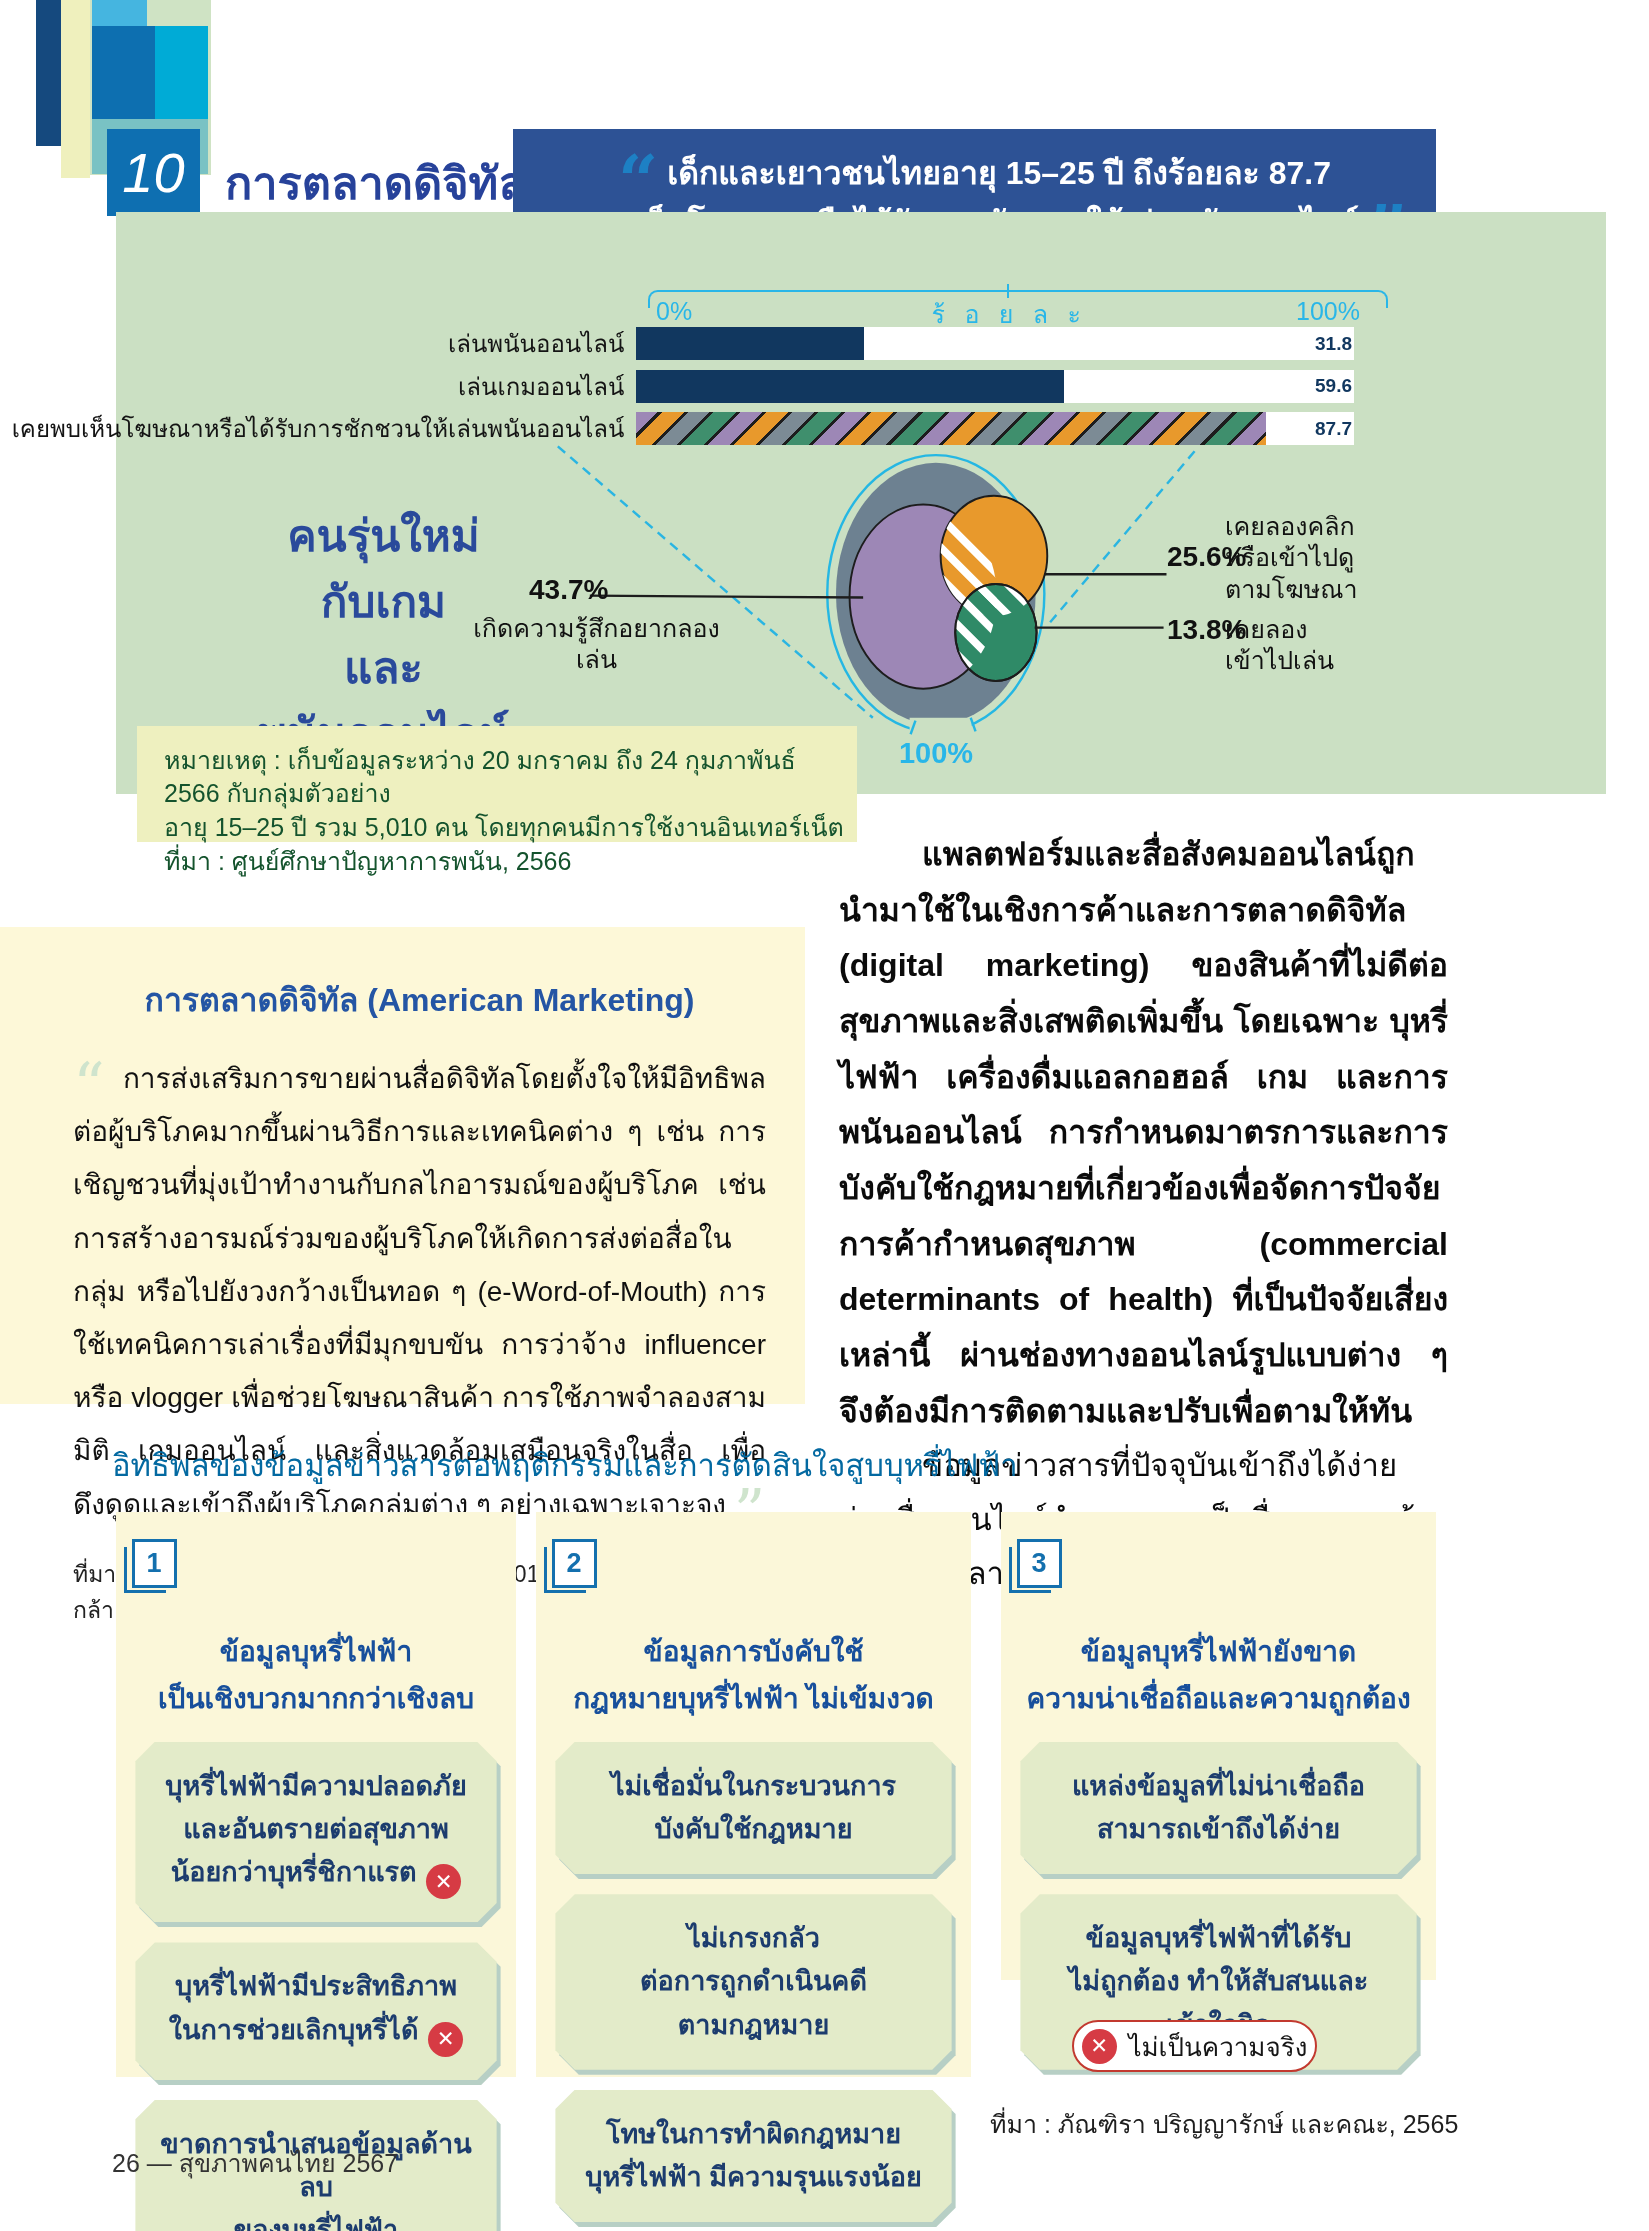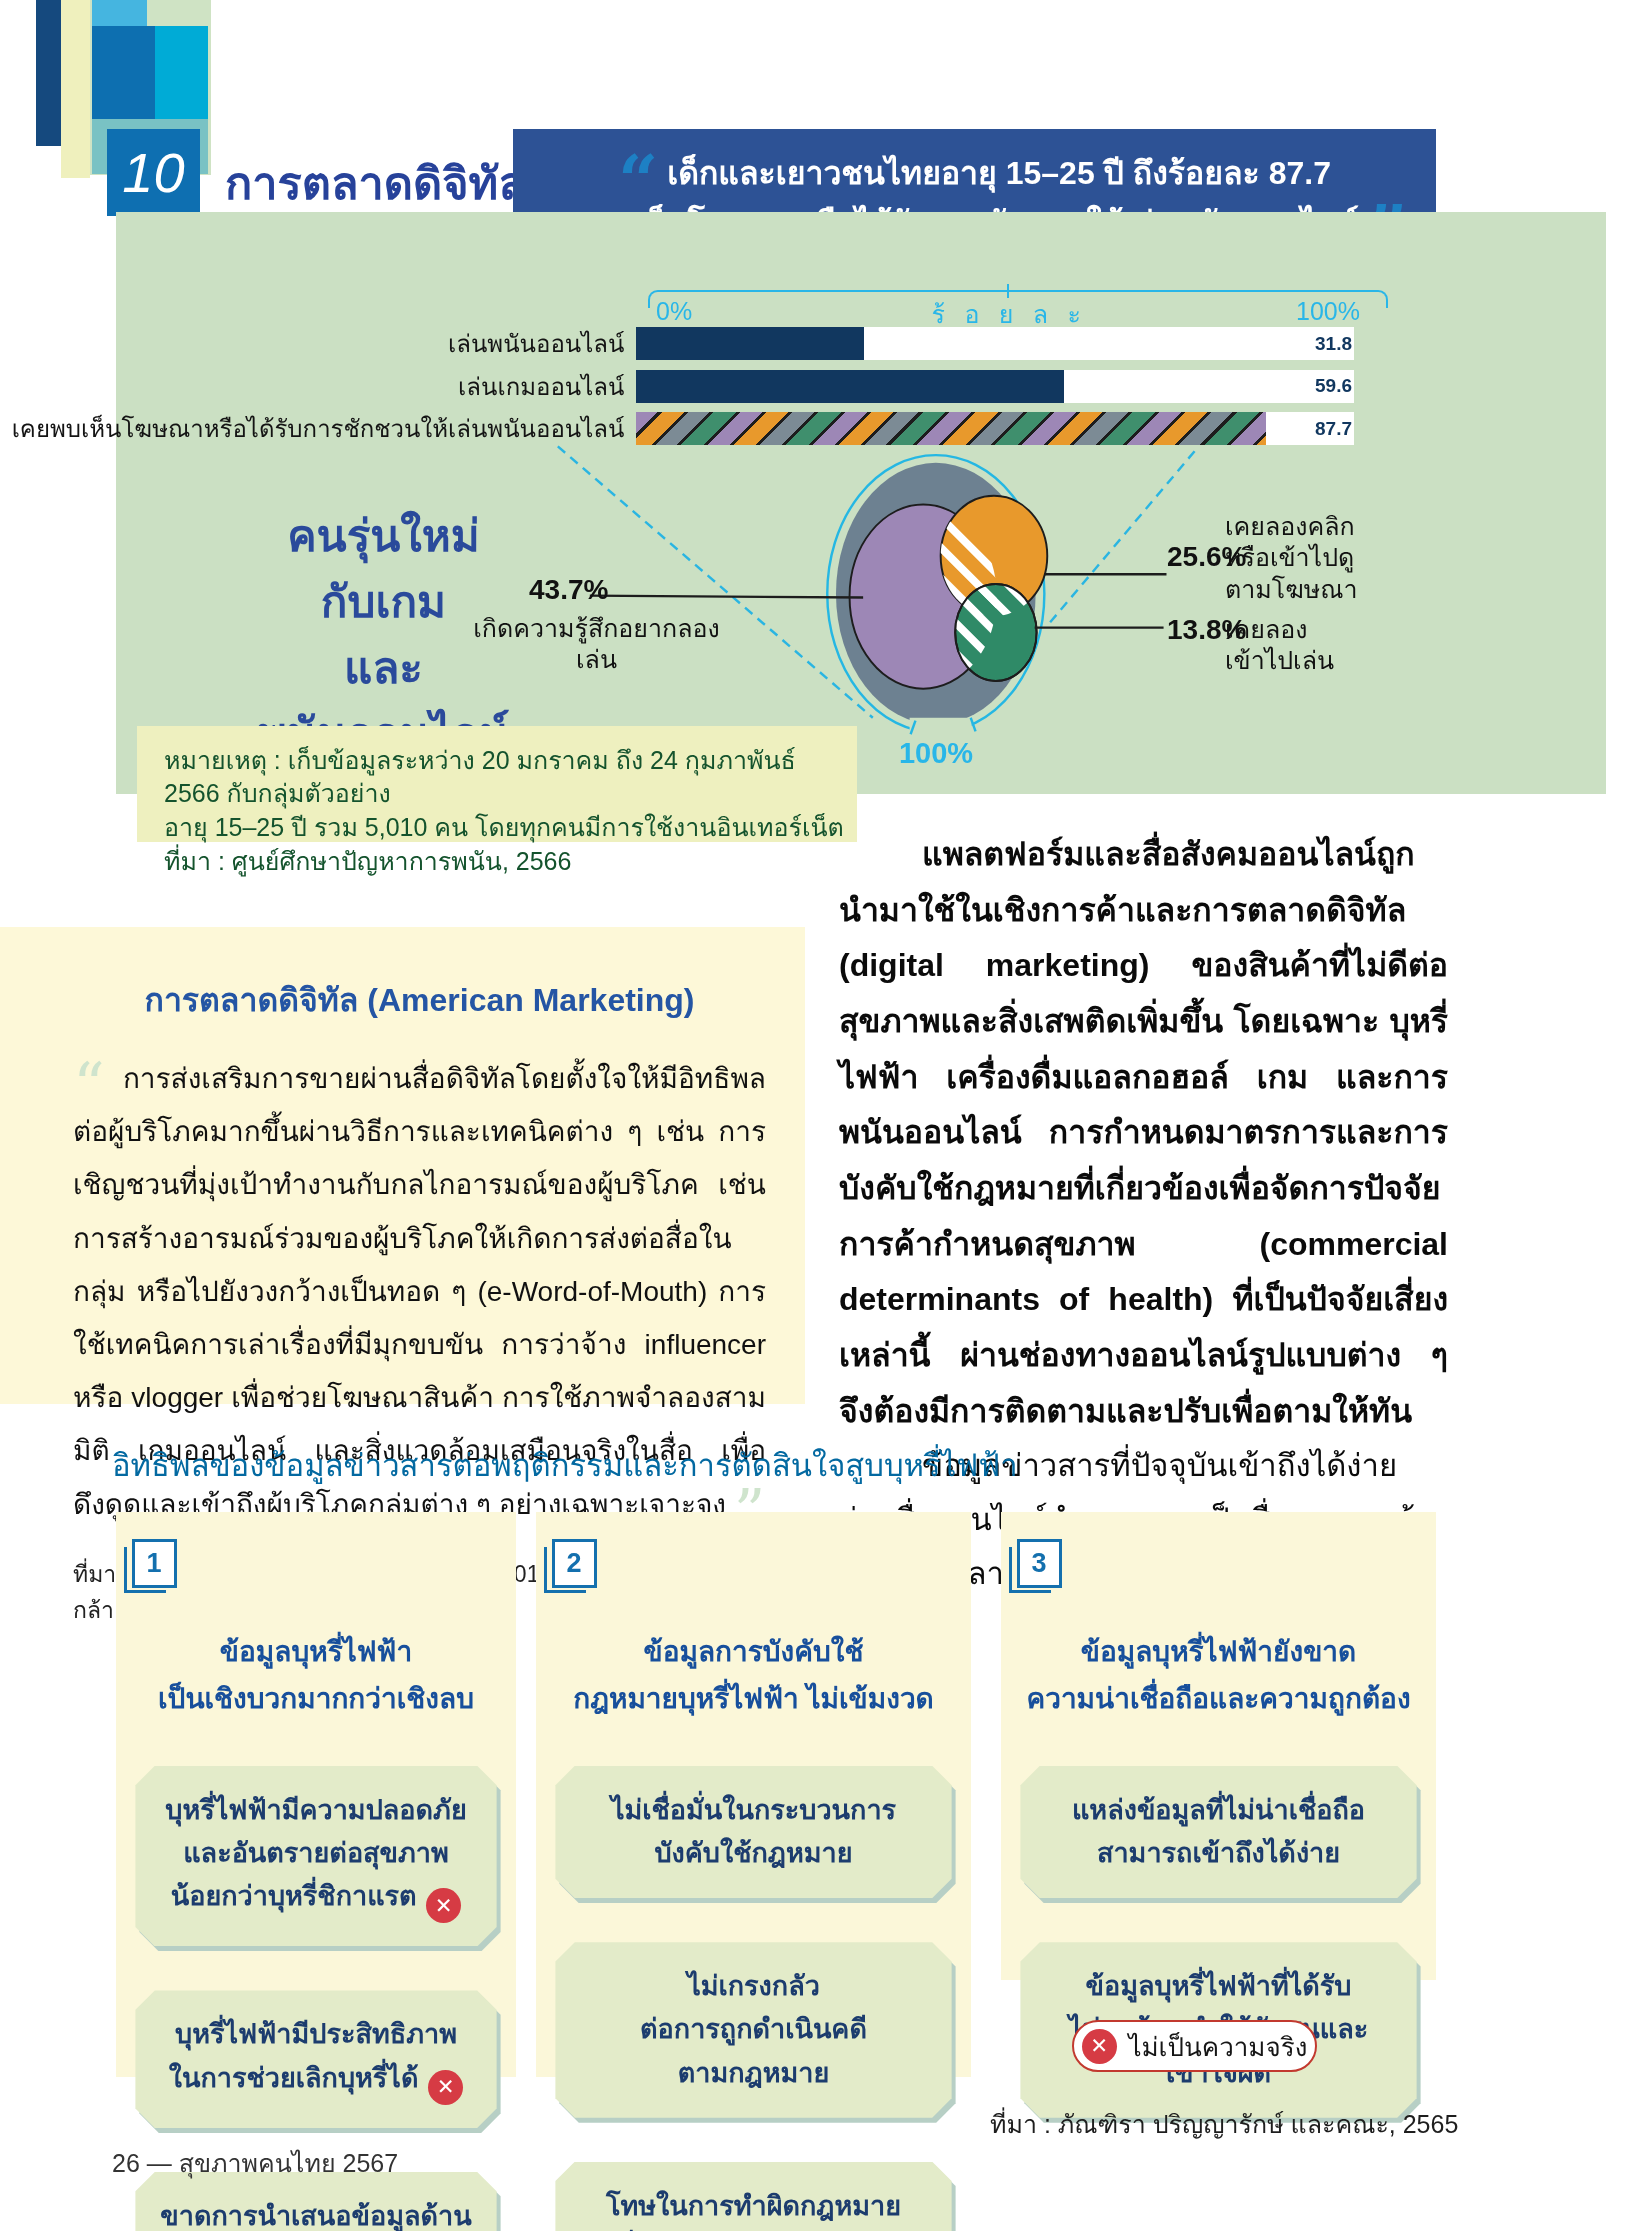--- a/index.html
+++ b/index.html
@@ -103,21 +103,21 @@
   .inf-panel{background:var(--panel-yellow);position:absolute;box-sizing:border-box;padding:25px 19.4px 0 19.4px;}
   .panel-1{left:116px;top:1512px;width:400px;height:565px;}
   .panel-2{left:536px;top:1512px;width:435px;height:565px;}
   .panel-3{left:1001px;top:1512px;width:435px;height:468px;}
   .inf-header{position:relative;text-align:center;color:var(--header-blue);font-size:28px;font-weight:bold;line-height:1.65;min-height:93px;}
   .num-badge{position:absolute;left:-3.9px;top:1.9px;width:39px;height:43px;border:3.9px solid #1470ae;
     background:#fff;color:#1470ae;font-size:27px;font-weight:bold;
     display:flex;align-items:center;justify-content:center;}
   .num-badge::before{content:"";position:absolute;left:-10.7px;top:4.9px;width:39px;height:43px;
     border-left:3.9px solid #1470ae;border-bottom:3.9px solid #1470ae;}
-  .gbox-wrap{filter:drop-shadow(4.9px 5.8px 0 var(--gbox-shadow));margin-top:44px;}
+  .gbox-wrap{filter:drop-shadow(4.9px 5.8px 0 var(--gbox-shadow));margin-top:20px;}
   .gbox{background:var(--gbox-green);clip-path:polygon(19.4px 0,calc(100% - 19.4px) 0,100% 19.4px,
     100% calc(100% - 19.4px),calc(100% - 19.4px) 100%,19.4px 100%,0 calc(100% - 19.4px),0 19.4px);
     padding:23px 15.5px;text-align:center;font-size:27px;font-weight:600;color:var(--box-text);line-height:1.6;}
   .x-badge{display:inline-flex;width:35px;height:35px;border-radius:50%;background:var(--red);
     color:#fff;font-size:21.3px;font-weight:bold;align-items:center;justify-content:center;
     vertical-align:-7.8px;margin-left:9.7px;}
   .legend-pill{left:1072px;top:2020px;width:245px;height:52px;border:2.4px solid #c2392f;border-radius:27px;
     background:#fff;display:flex;align-items:center;gap:11.6px;padding-left:7.8px;box-sizing:border-box;}
   .legend-pill .x-badge{margin-left:0;vertical-align:0;}
   .legend-text{font-size:26px;color:#161616;}

